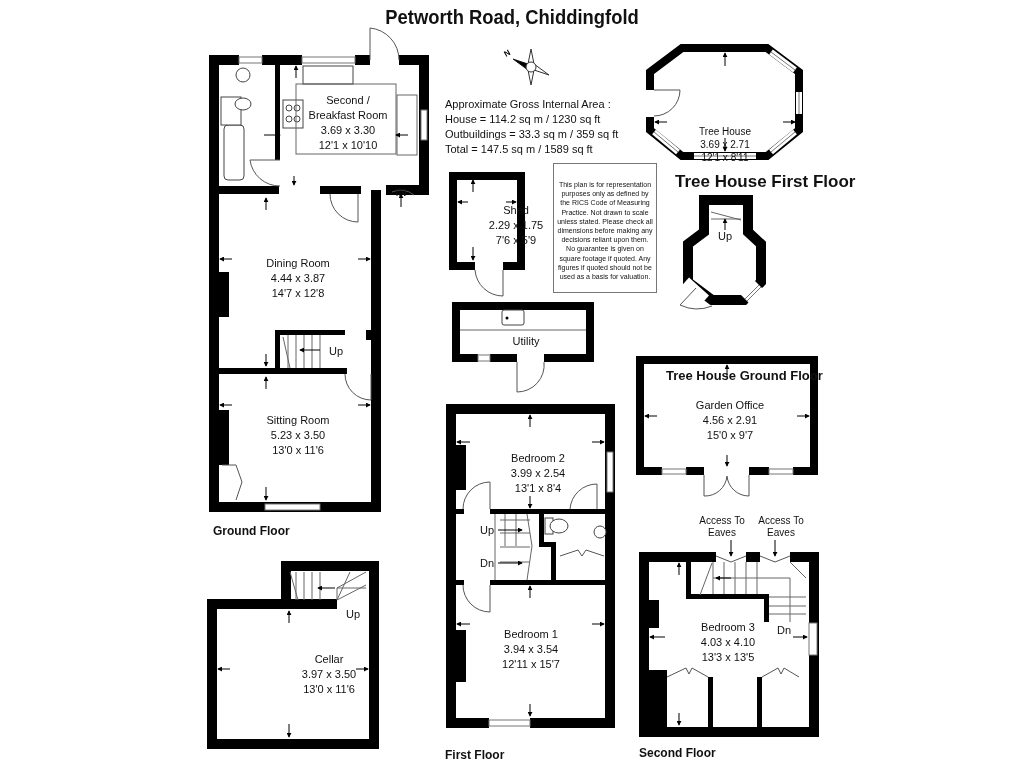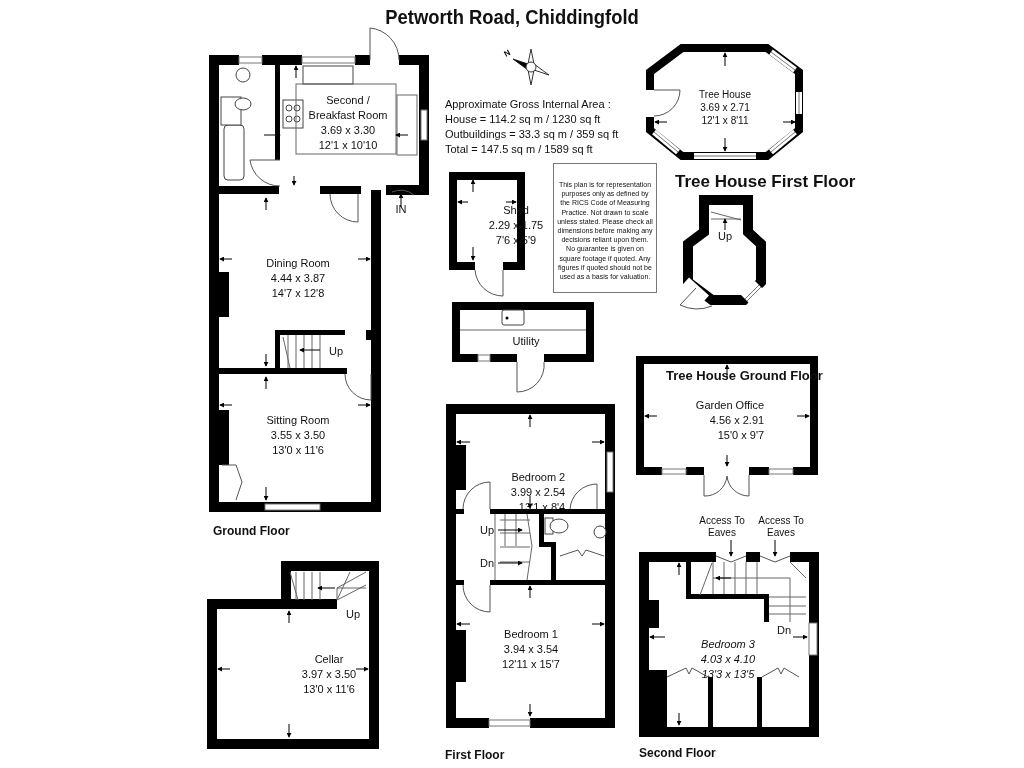--- a/index.html
+++ b/index.html
@@ -1,21 +1,21 @@
 <!DOCTYPE html>
 <html><head>
   <meta charset="utf-8">
   <style>
     html, body { margin: 0; padding: 0; background: #ffffff; }
     body { width: 1024px; height: 768px; position: relative; overflow: hidden; font-family: "Liberation Sans", sans-serif; color: #111; }
     svg { position: absolute; left: 0; top: 0; }
     .title { position: absolute; left: 0; top: 6px; width: 1024px; text-align: center; font-weight: bold; font-size: 20px; font-family: "Liberation Sans", sans-serif; transform: scaleX(0.92); }
     .floor-label { position: absolute; font-weight: bold; font-size: 12px; white-space: nowrap; }
     .room-label { position: absolute; text-align: center; font-size: 11px; line-height: 15px; white-space: nowrap; transform: translateX(-50%); }
-    .small { font-size: 10px; line-height: 13px; }
+    .small { font-size: 10px; line-height: 13px; margin-top: 37px; }
     .area-box { position: absolute; left: 445px; top: 97px; width: 190px; text-align: left; font-size: 11px; line-height: 15px; }
     .disclaimer { position: absolute; left: 553px; top: 163px; width: 104px; height: 130px; border: 1px solid #777; font-size: 7px; line-height: 9.2px; text-align: center; padding: 16px 2px 0 2px; box-sizing: border-box; }
     .tiny { position: absolute; font-size: 10px; text-align: center; line-height: 12px; transform: translateX(-50%); white-space: nowrap; }
   </style>
 </head>
 <body>
 
 <svg width="1024" height="768" viewBox="0 0 1024 768">
   <defs>
     <marker id="ah" viewBox="0 0 6 6" refX="5" refY="3" markerWidth="5" markerHeight="5" orient="auto">
@@ -340,32 +340,32 @@
 </div>
 
 <div class="disclaimer">This plan is for representation purposes only as defined by the RICS Code of Measuring Practice. Not drawn to scale unless stated. Please check all dimensions before making any decisions reliant upon them. No guarantee is given on square footage if quoted. Any figures if quoted should not be used as a basis for valuation.</div>
 
 <div class="room-label" style="left:348px; top:93px;">
   <div>Second /</div>
   <div>Breakfast Room</div>
   <div>3.69 x 3.30</div>
   <div>12'1 x 10'10</div>
 </div>
-<div class="tiny" style="left:401px; top:203px; font-size:11px;text-align:center;">IN</div>
+<div class="tiny" style="left:401px; top:186px; font-size:11px;text-align:center;">IN</div>
 
 <div class="room-label" style="left:298px; top:256px;">
   <div>Dining Room</div>
   <div>4.44 x 3.87</div>
   <div>14'7 x 12'8</div>
 </div>
 <div class="tiny" style="left:336px; top:345px; font-size:11px;">Up</div>
 
 <div class="room-label" style="left:298px; top:413px;">
   <div>Sitting Room</div>
-  <div>3.55 x 3.50</div>
+  <div>5.23 x 3.50</div>
   <div>13'0 x 11'6</div>
 </div>
 <div class="floor-label" style="left:213px; top:524px;">Ground Floor</div>
 
 <div class="room-label" style="left:297px; top:652px;margin-left:32px;">
   <div>Cellar</div>
   <div>3.97 x 3.50</div>
   <div>13'0 x 11'6</div>
 </div>
 <div class="tiny" style="left:353px; top:608px; font-size:11px;">Up</div>
@@ -383,47 +383,47 @@
 <div class="room-label small" style="left:725px; top:88px;">
   <div>Tree House</div>
   <div>3.69 x 2.71</div>
   <div>12'1 x 8'11</div>
 </div>
 <div class="floor-label" style="left:675px; top:172px; font-size:17px;">Tree House First Floor</div>
 
 <div class="tiny" style="left:725px; top:230px; font-size:11px;">Up</div>
 <div class="floor-label" style="left:666px; top:320px; font-size:13px;margin-top:48px;">Tree House Ground Floor</div>
 
-<div class="room-label" style="left:538px; top:470px;text-align:right;">
+<div class="room-label" style="left:538px; top:451px;">
   <div>Bedroom 2</div>
   <div>3.99 x 2.54</div>
   <div>13'1 x 8'4</div>
 </div>
 <div class="tiny" style="left:487px; top:524px; font-size:11px;">Up</div>
 <div class="tiny" style="left:487px; top:557px; font-size:11px;">Dn</div>
 <div class="room-label" style="left:531px; top:627px;">
   <div>Bedroom 1</div>
   <div>3.94 x 3.54</div>
   <div>12'11 x 15'7</div>
 </div>
 <div class="floor-label" style="left:445px; top:748px;">First Floor</div>
 
-<div class="room-label" style="left:730px; top:398px;text-align:right;">
+<div class="room-label" style="left:730px; top:398px;">
   <div>Garden Office</div>
   <div>4.56 x 2.91</div>
   <div>15'0 x 9'7</div>
 </div>
 
 <div class="tiny" style="left:722px; top:515px;">
   <div>Access To</div>
   <div>Eaves</div>
 </div>
 <div class="tiny" style="left:781px; top:515px;">
   <div>Access To</div>
   <div>Eaves</div>
 </div>
-<div class="room-label" style="left:728px; top:637px;font-style:italic;">
+<div class="room-label" style="left:728px; top:620px;">
   <div>Bedroom 3</div>
   <div>4.03 x 4.10</div>
   <div>13'3 x 13'5</div>
 </div>
 <div class="tiny" style="left:784px; top:624px; font-size:11px;">Dn</div>
 <div class="floor-label" style="left:639px; top:746px;">Second Floor</div>
 
 </body></html>

